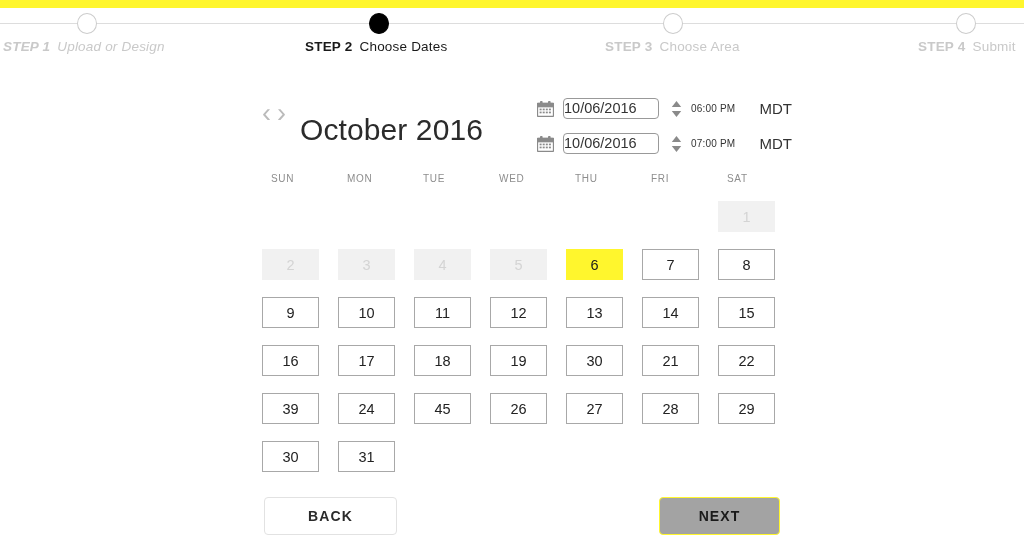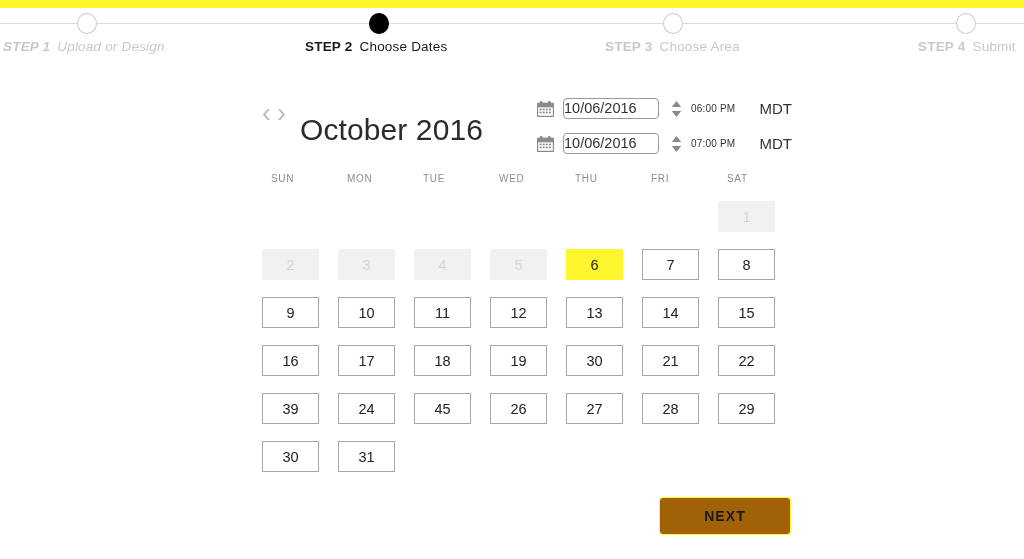--- a/index.html
+++ b/index.html
@@ -278,22 +278,22 @@
   }
   .btn-back {
     left: 264px;
     width: 133px;
     background: #ffffff;
     border: 1px solid #e2e2e2;
     color: #2b2b2b;
   }
   .btn-next {
     left: 659px;
-    width: 132px;
-    background: #a16207;
+    width: 121px;
+    background: #a3a3a3;
     border: 1px solid #fff62d;
     color: #1a1a1a;
   }
 </style>
 </head>
 <body>
 
 <div class="top-bar"></div>
 
 <div class="stepper">
@@ -539,16 +539,17 @@
         <div class="day-cell-wrap">
           <div class="day-cell empty"></div>
         </div>
         <div class="day-cell-wrap">
           <div class="day-cell empty"></div>
         </div>
       </div>
     </div>
 
   <div class="footer">
+    <div class="btn btn-back">BACK</div>
     <div class="btn btn-next">NEXT</div>
   </div>
 
 </div>
 
 </body></html>

